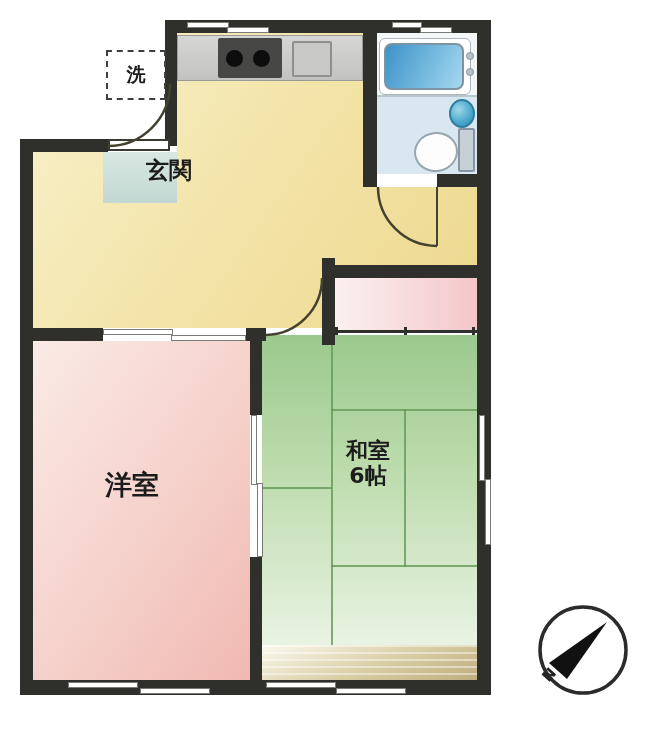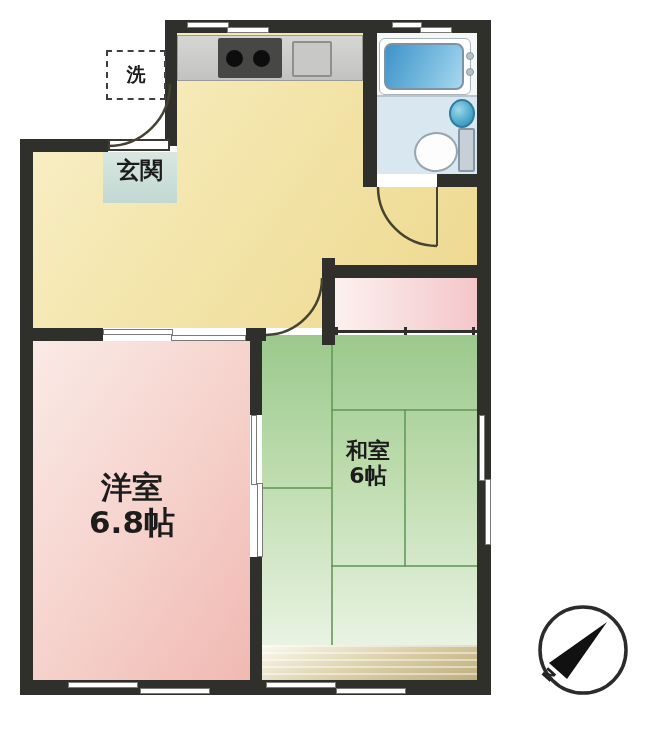--- a/index.html
+++ b/index.html
@@ -102,26 +102,25 @@
   <div class="abs" style="left:449px;top:99px;width:26px;height:29px;border-radius:50%;border:2px solid #2e7d9e;
               background:radial-gradient(circle at 35% 35%,#9fd8ea,#4aa7cc 60%,#2f86ad);"></div>
   <div class="abs" style="left:458px;top:128px;width:17px;height:44px;background:#c6d0d6;border:2px solid #8796a2;border-radius:2px;"></div>
   <div class="abs" style="left:414px;top:132px;width:44px;height:40px;border-radius:50%;background:#fdfdfd;border:2px solid #97a5ae;transform:rotate(-8deg);"></div>
 
   <div class="abs" style="left:106px;top:50px;width:60px;height:50px;border:2px dashed #3f3f3f;
               display:flex;align-items:center;justify-content:center;">
     <span class="label" style="position:static;font-size:19px;">洗</span>
   </div>
 
-  <div class="label" style="left:103px;top:158px;width:74px;font-size:23px;">玄関</div>
+  <div class="label" style="left:103px;top:158px;width:74px;font-size:23px;padding-left:29px;">玄関</div>
 
 
-  <div class="label" style="left:33px;top:470px;width:198px;font-size:31px;">
+  <div class="label" style="left:33px;top:470px;width:198px;font-size:27px;">
     <span>洋室</span><br>
-    <span>6.8帖</span>
   </div>
 
   <div class="label" style="left:298px;top:439px;width:140px;font-size:22px;">
     <span>和室</span><br>
     <span>6帖</span>
   </div>
 
   <svg class="overlay" width="664" height="740" viewBox="0 0 664 740">
     <path d="M 108 146 A 62 62 0 0 0 170 84" fill="none" stroke="#45432f" stroke-width="2.5"></path>
     <path d="M 378 187 A 59 59 0 0 0 437 246" fill="none" stroke="#45432f" stroke-width="2.5"></path>

